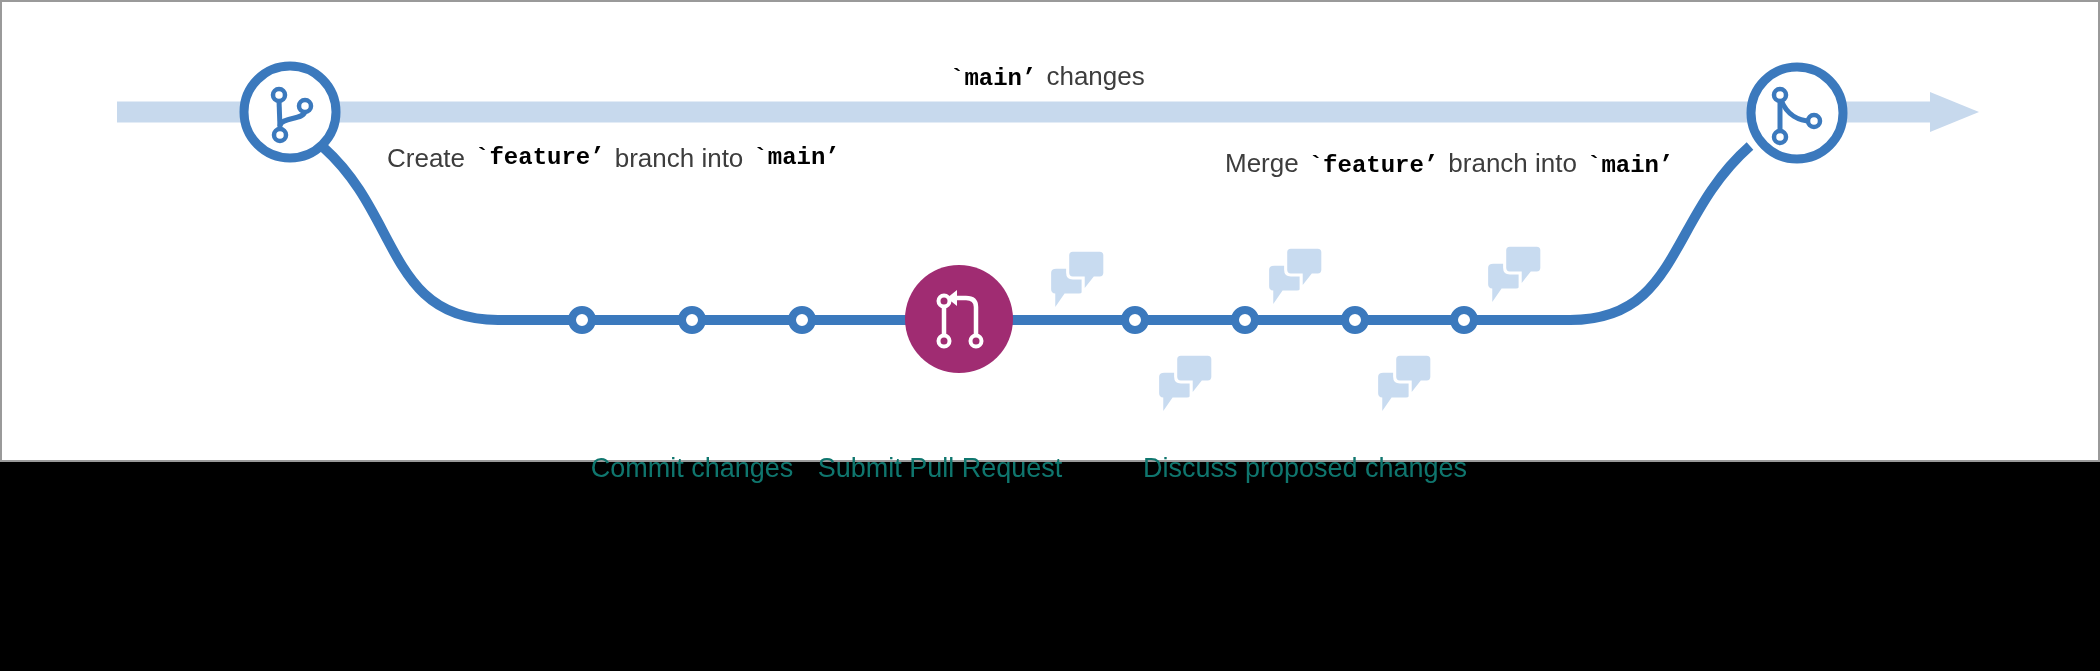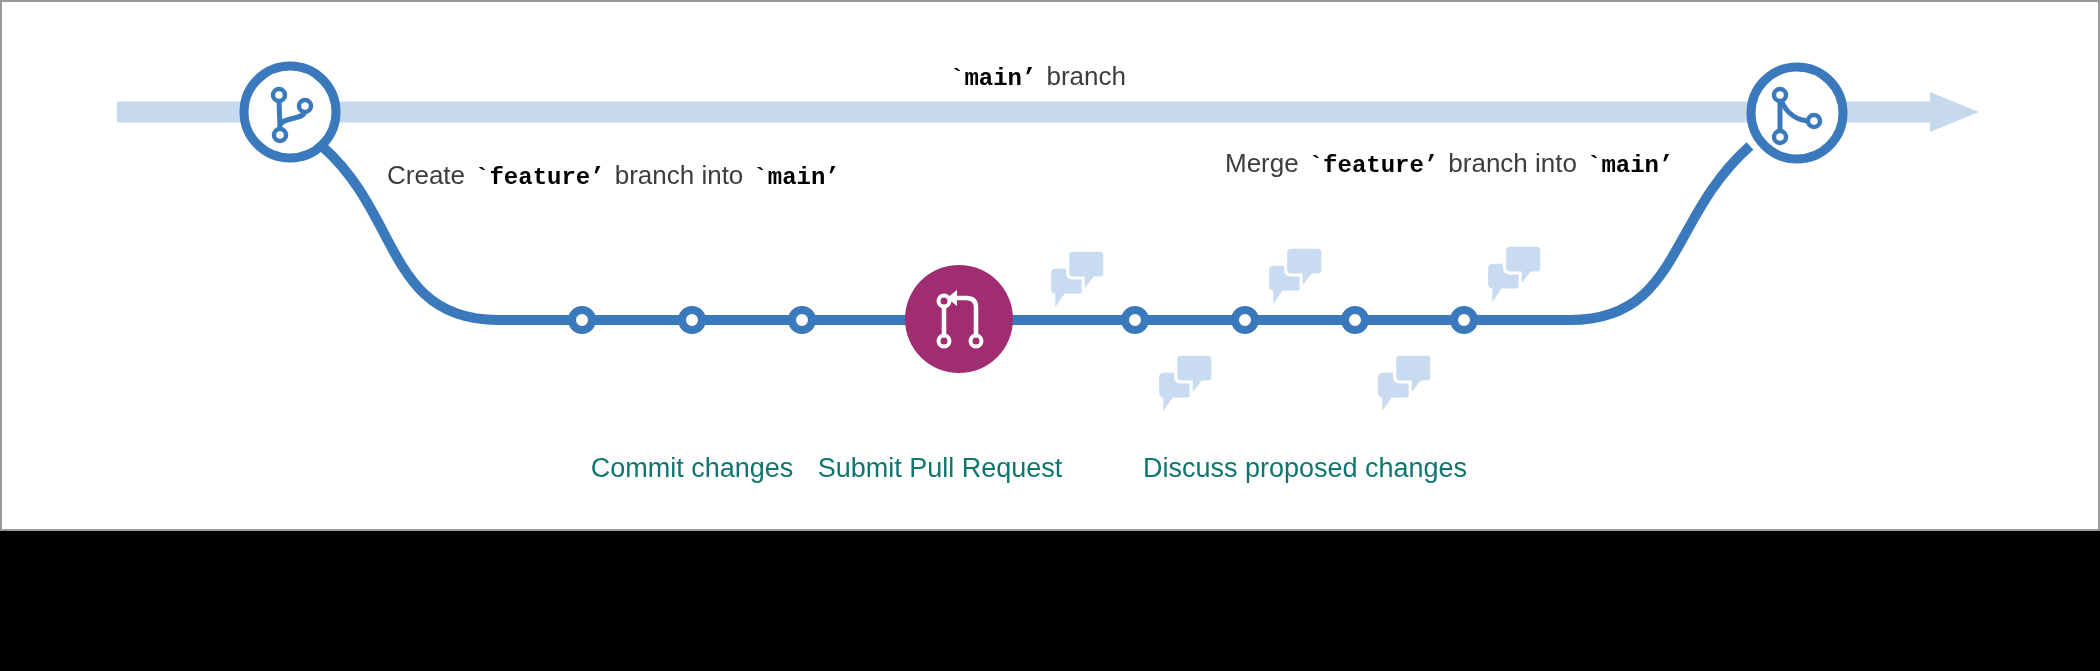--- a/index.html
+++ b/index.html
@@ -1,21 +1,21 @@
 <!DOCTYPE html>
 <html><head>
 <meta charset="utf-8">
 <style>
   html,body{margin:0;padding:0;}
   body{
     width:2100px;height:671px;background:#000;position:relative;overflow:hidden;
     font-family:"Liberation Sans",sans-serif;
   }
   .panel{
-    position:absolute;left:0;top:0;width:2100px;height:531px;
+    position:absolute;left:0;top:0;width:2100px;height:462px;
     background:#fff;border:2px solid #9a9a9a;box-sizing:border-box;
   }
   .art{position:absolute;left:0;top:0;}
   .overlay-label{
     position:absolute;display:flex;align-items:baseline;white-space:nowrap;
     font-size:26px;color:#3d3d3d;line-height:30px;
   }
   .code{
     font-family:"Liberation Mono","DejaVu Sans Mono",monospace;
     font-weight:700;font-size:24px;color:#000;margin:0 10px;
@@ -93,24 +93,24 @@
       <use href="#bubbles" x="1045" y="246" width="62" height="60"></use>
       <use href="#bubbles" x="1263" y="243" width="62" height="60"></use>
       <use href="#bubbles" x="1482" y="241" width="62" height="60"></use>
       <use href="#bubbles" x="1153" y="350" width="62" height="60"></use>
       <use href="#bubbles" x="1372" y="350" width="62" height="60"></use>
     </g>
   </svg>
 
   <div class="overlay-label" style="left:948px;top:59px;">
     <span class="code" style="margin-left:0;">`main’</span>
-    <span>branch</span>
+    <span>changes</span>
   </div>
 
-  <div class="overlay-label" style="left:385px;top:158px;">
+  <div class="overlay-label" style="left:385px;top:141px;align-items:flex-end;">
     <span>Create</span>
     <span class="code">`feature’</span>
     <span>branch into</span>
     <span class="code">`main’</span>
   </div>
 
   <div class="overlay-label" style="left:1223px;top:139px;margin-top:7px;">
     <span>Merge</span>
     <span class="code">`feature’</span>
     <span>branch into</span>

